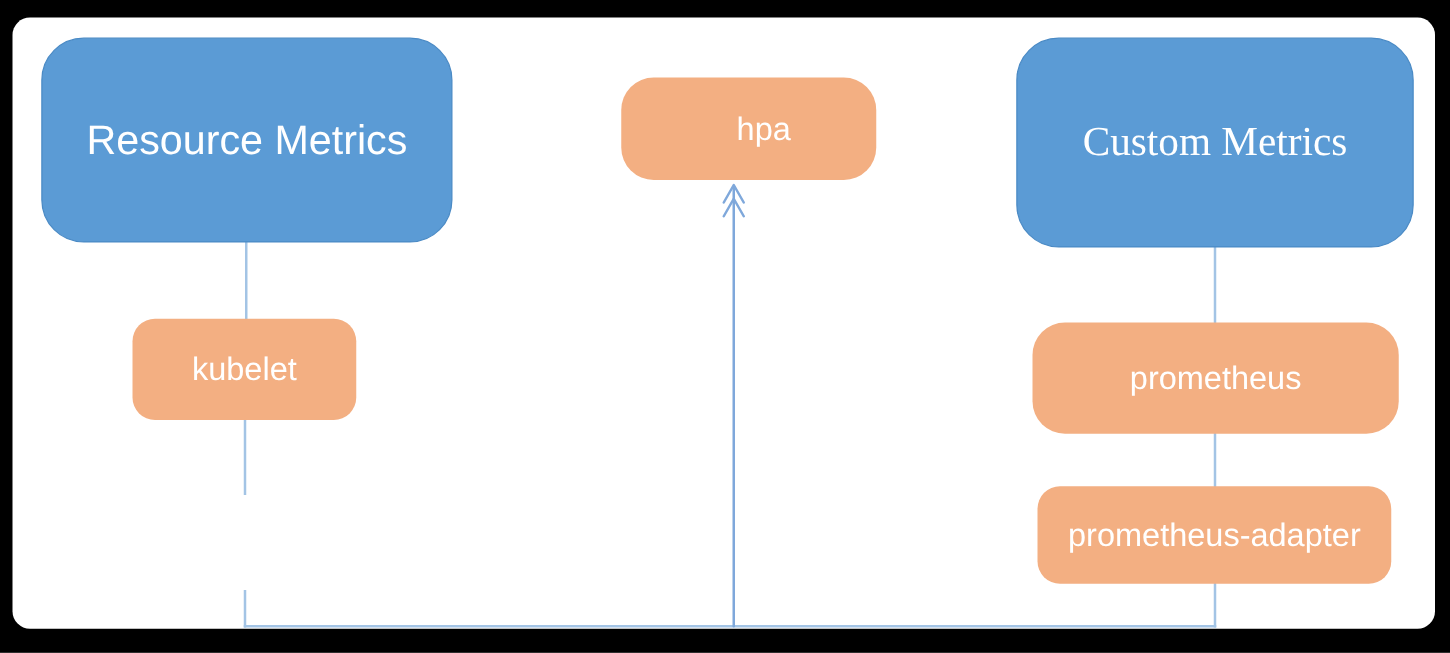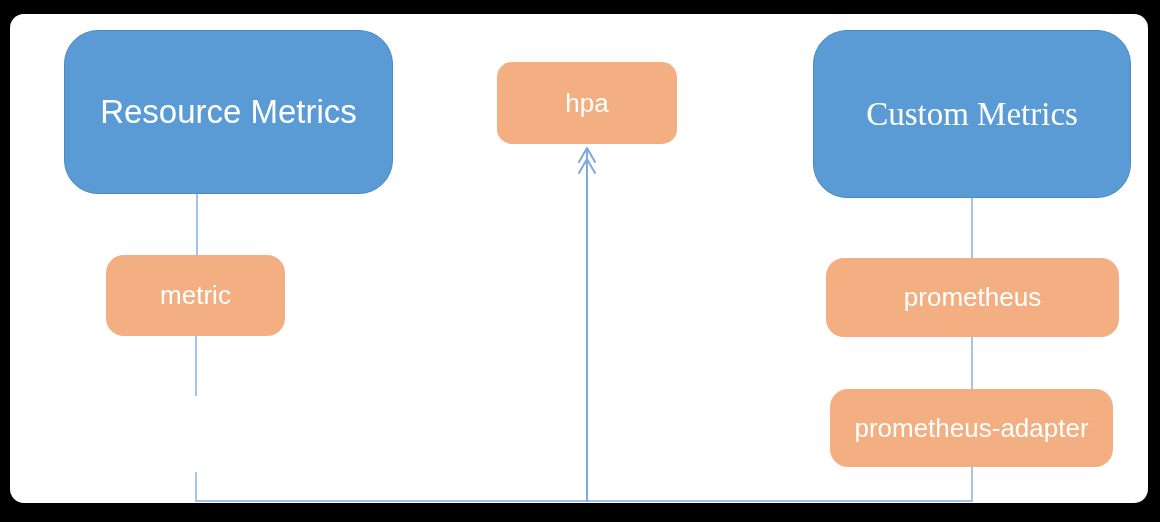--- a/index.html
+++ b/index.html
@@ -45,26 +45,26 @@
     background: #5b9bd5;
     border: 1px solid #4a8ac5;
     font-size: 33px;
     border-radius: 34px;
   }
   .node-orange {
     background: #f3af82;
     font-size: 26px;
     border-radius: 18px;
   }
-  .n-resource  { left: 33px;  top: 30px;  width: 327px; height: 162px; margin-left: 31px; }
+  .n-resource  { left: 33px;  top: 30px;  width: 327px; height: 162px; }
   .n-custom    { left: 813px; top: 30px;  width: 316px; height: 166px; font-family: Liberation Serif, serif; }
-  .n-hpa       { left: 497px; top: 62px;  width: 180px; height: 82px; border-radius: 15px; }
+  .n-hpa       { left: 497px; top: 62px;  width: 180px; height: 82px; border-radius: 26px; padding-left: 24px; }
   .n-kubelet   { left: 106px; top: 255px; width: 179px; height: 81px; }
   .n-metricsrv { left: 78px;  top: 394px; width: 235px; height: 80px; }
-  .n-prom      { left: 826px; top: 258px; width: 293px; height: 79px; }
+  .n-prom      { left: 826px; top: 258px; width: 293px; height: 89px; border-radius: 26px; }
   .n-promadpt  { left: 830px; top: 389px; width: 283px; height: 78px; justify-content: center; }
 </style>
 </head>
 <body>
 
 <div class="frame">
   <div class="canvas"></div>
 
   <svg class="connectors" viewBox="0 0 1160 522" xmlns="http://www.w3.org/2000/svg">
     <g fill="none" stroke-width="2" stroke-linecap="square" stroke="#a3c4e5">
@@ -89,21 +89,21 @@
 
   <div class="node node-orange n-hpa">
     <span>hpa</span>
   </div>
 
   <div class="node node-blue n-custom">
     <span>Custom Metrics</span>
   </div>
 
   <div class="node node-orange n-kubelet">
-    <span>metric</span>
+    <span>kubelet</span>
   </div>
 
 
   <div class="node node-orange n-prom">
     <span>prometheus</span>
   </div>
 
   <div class="node node-orange n-promadpt">
     <span>prometheus-adapter</span>
   </div>

